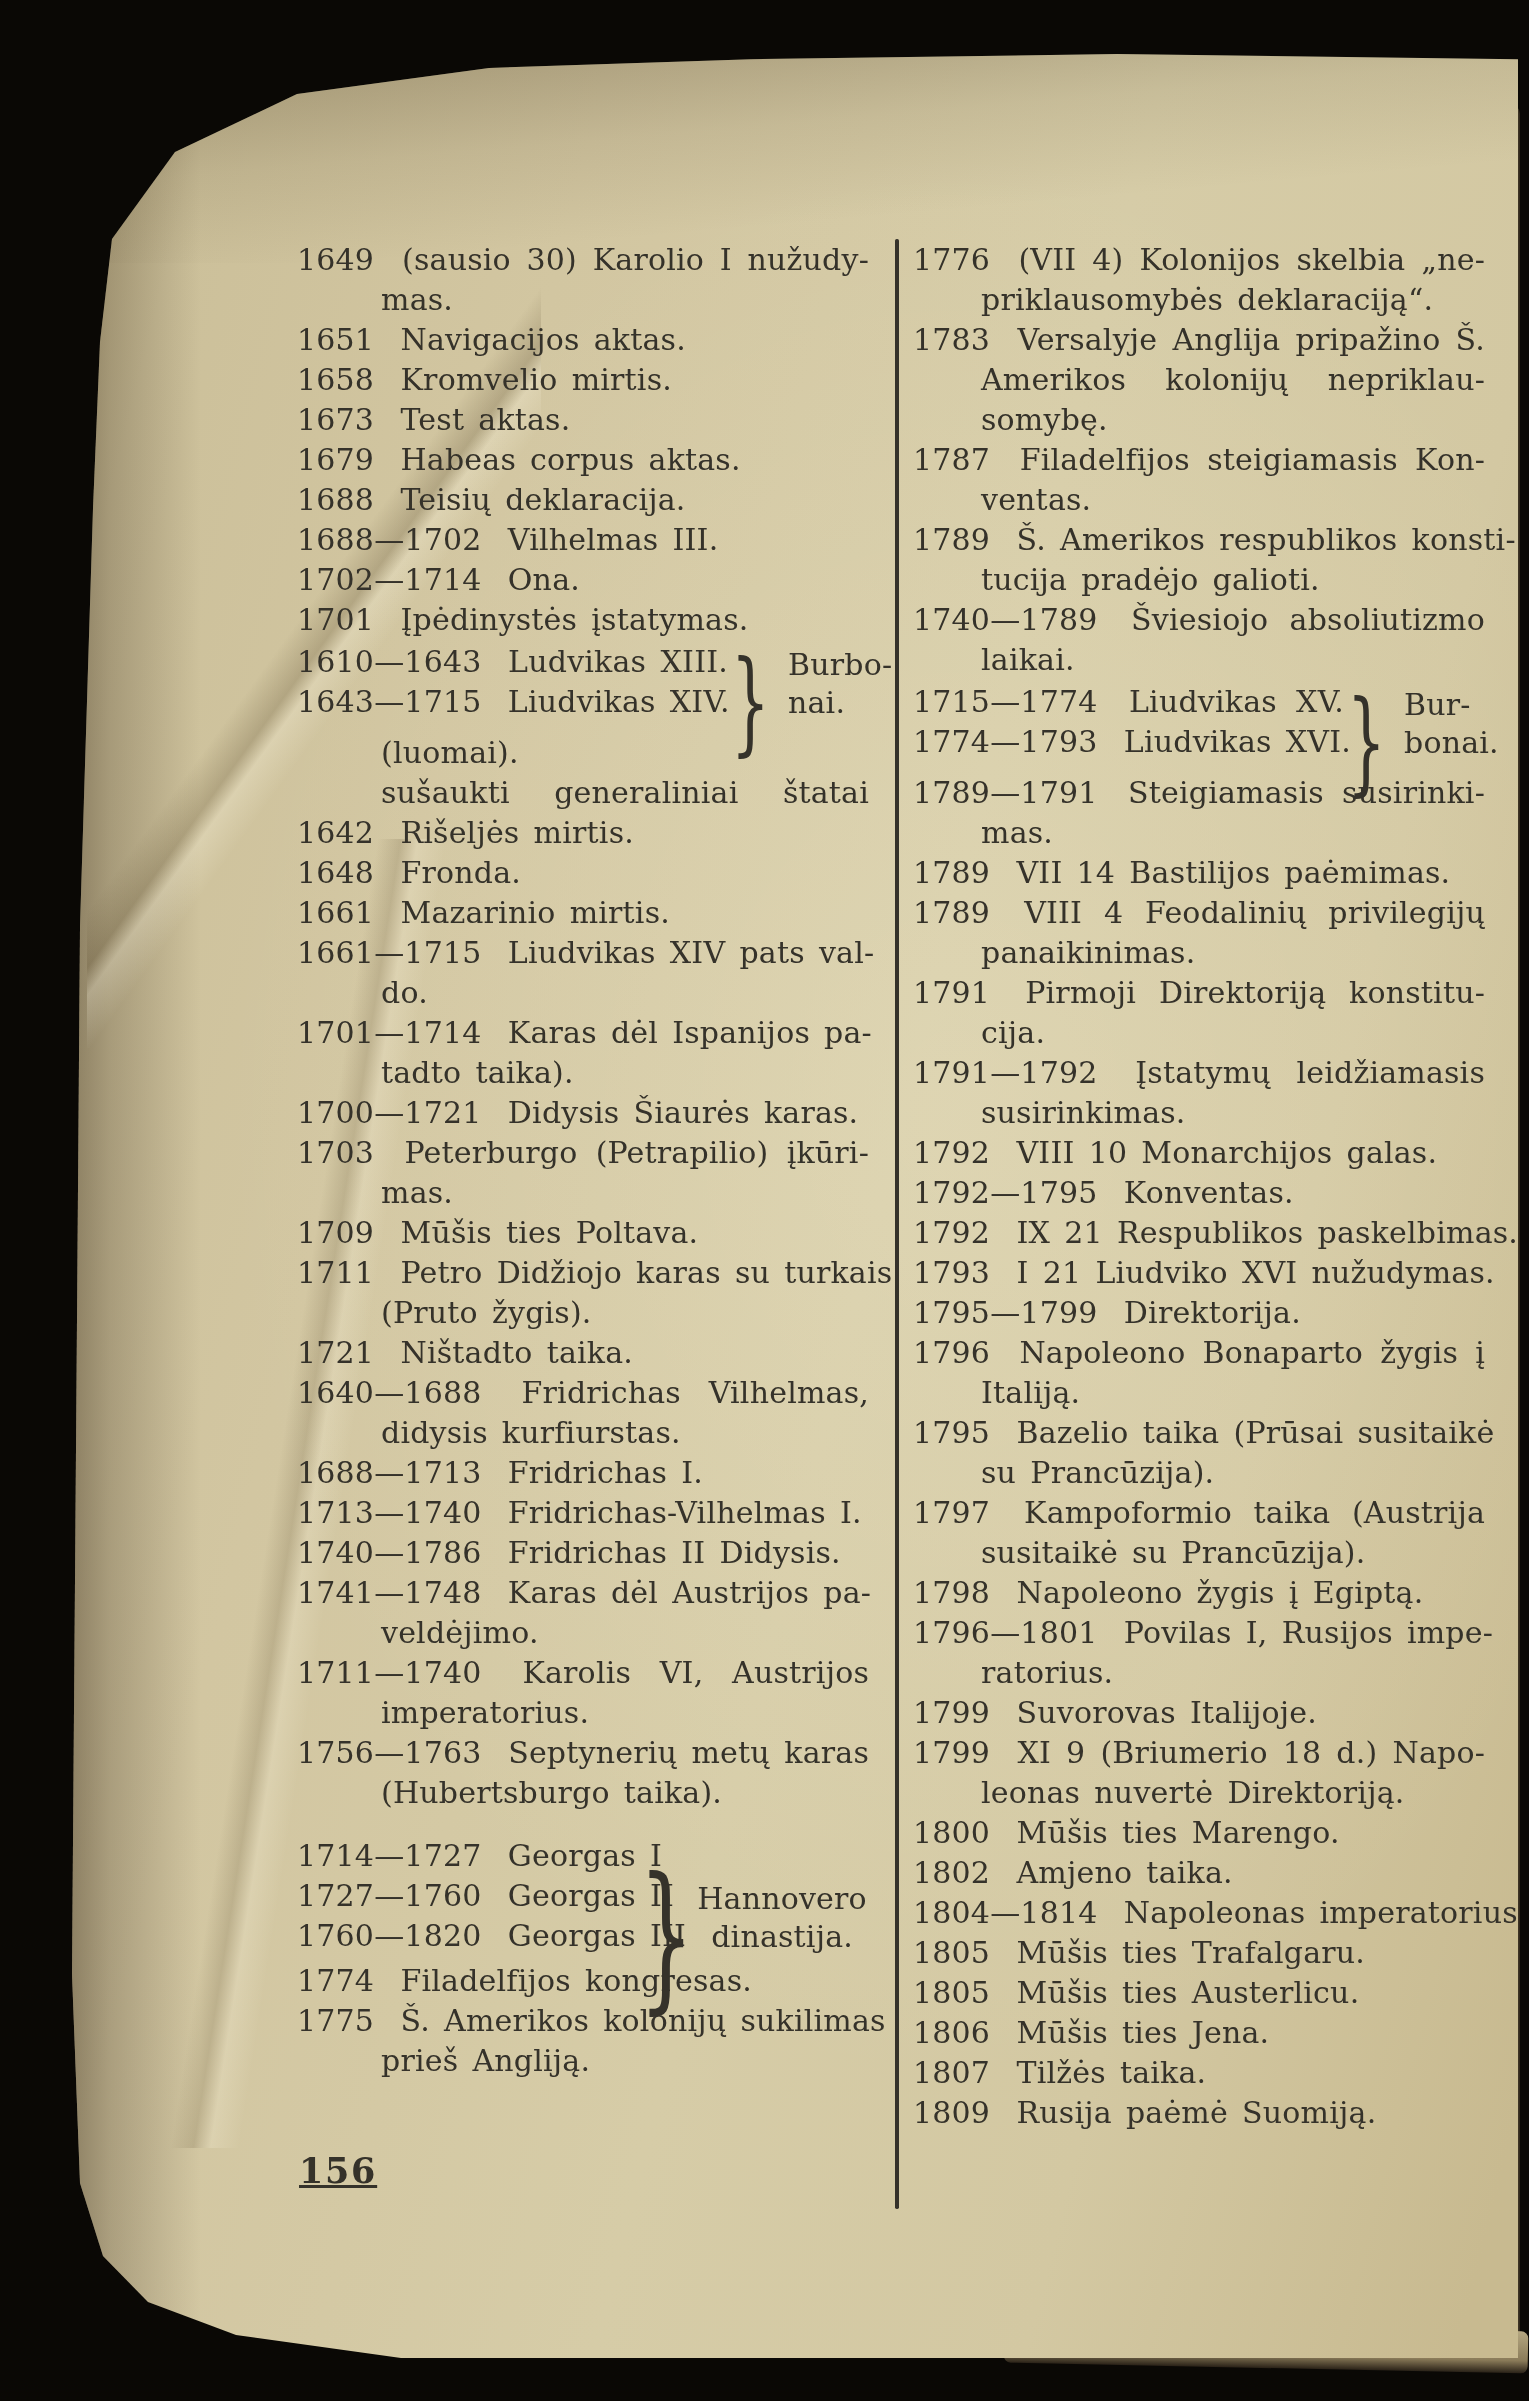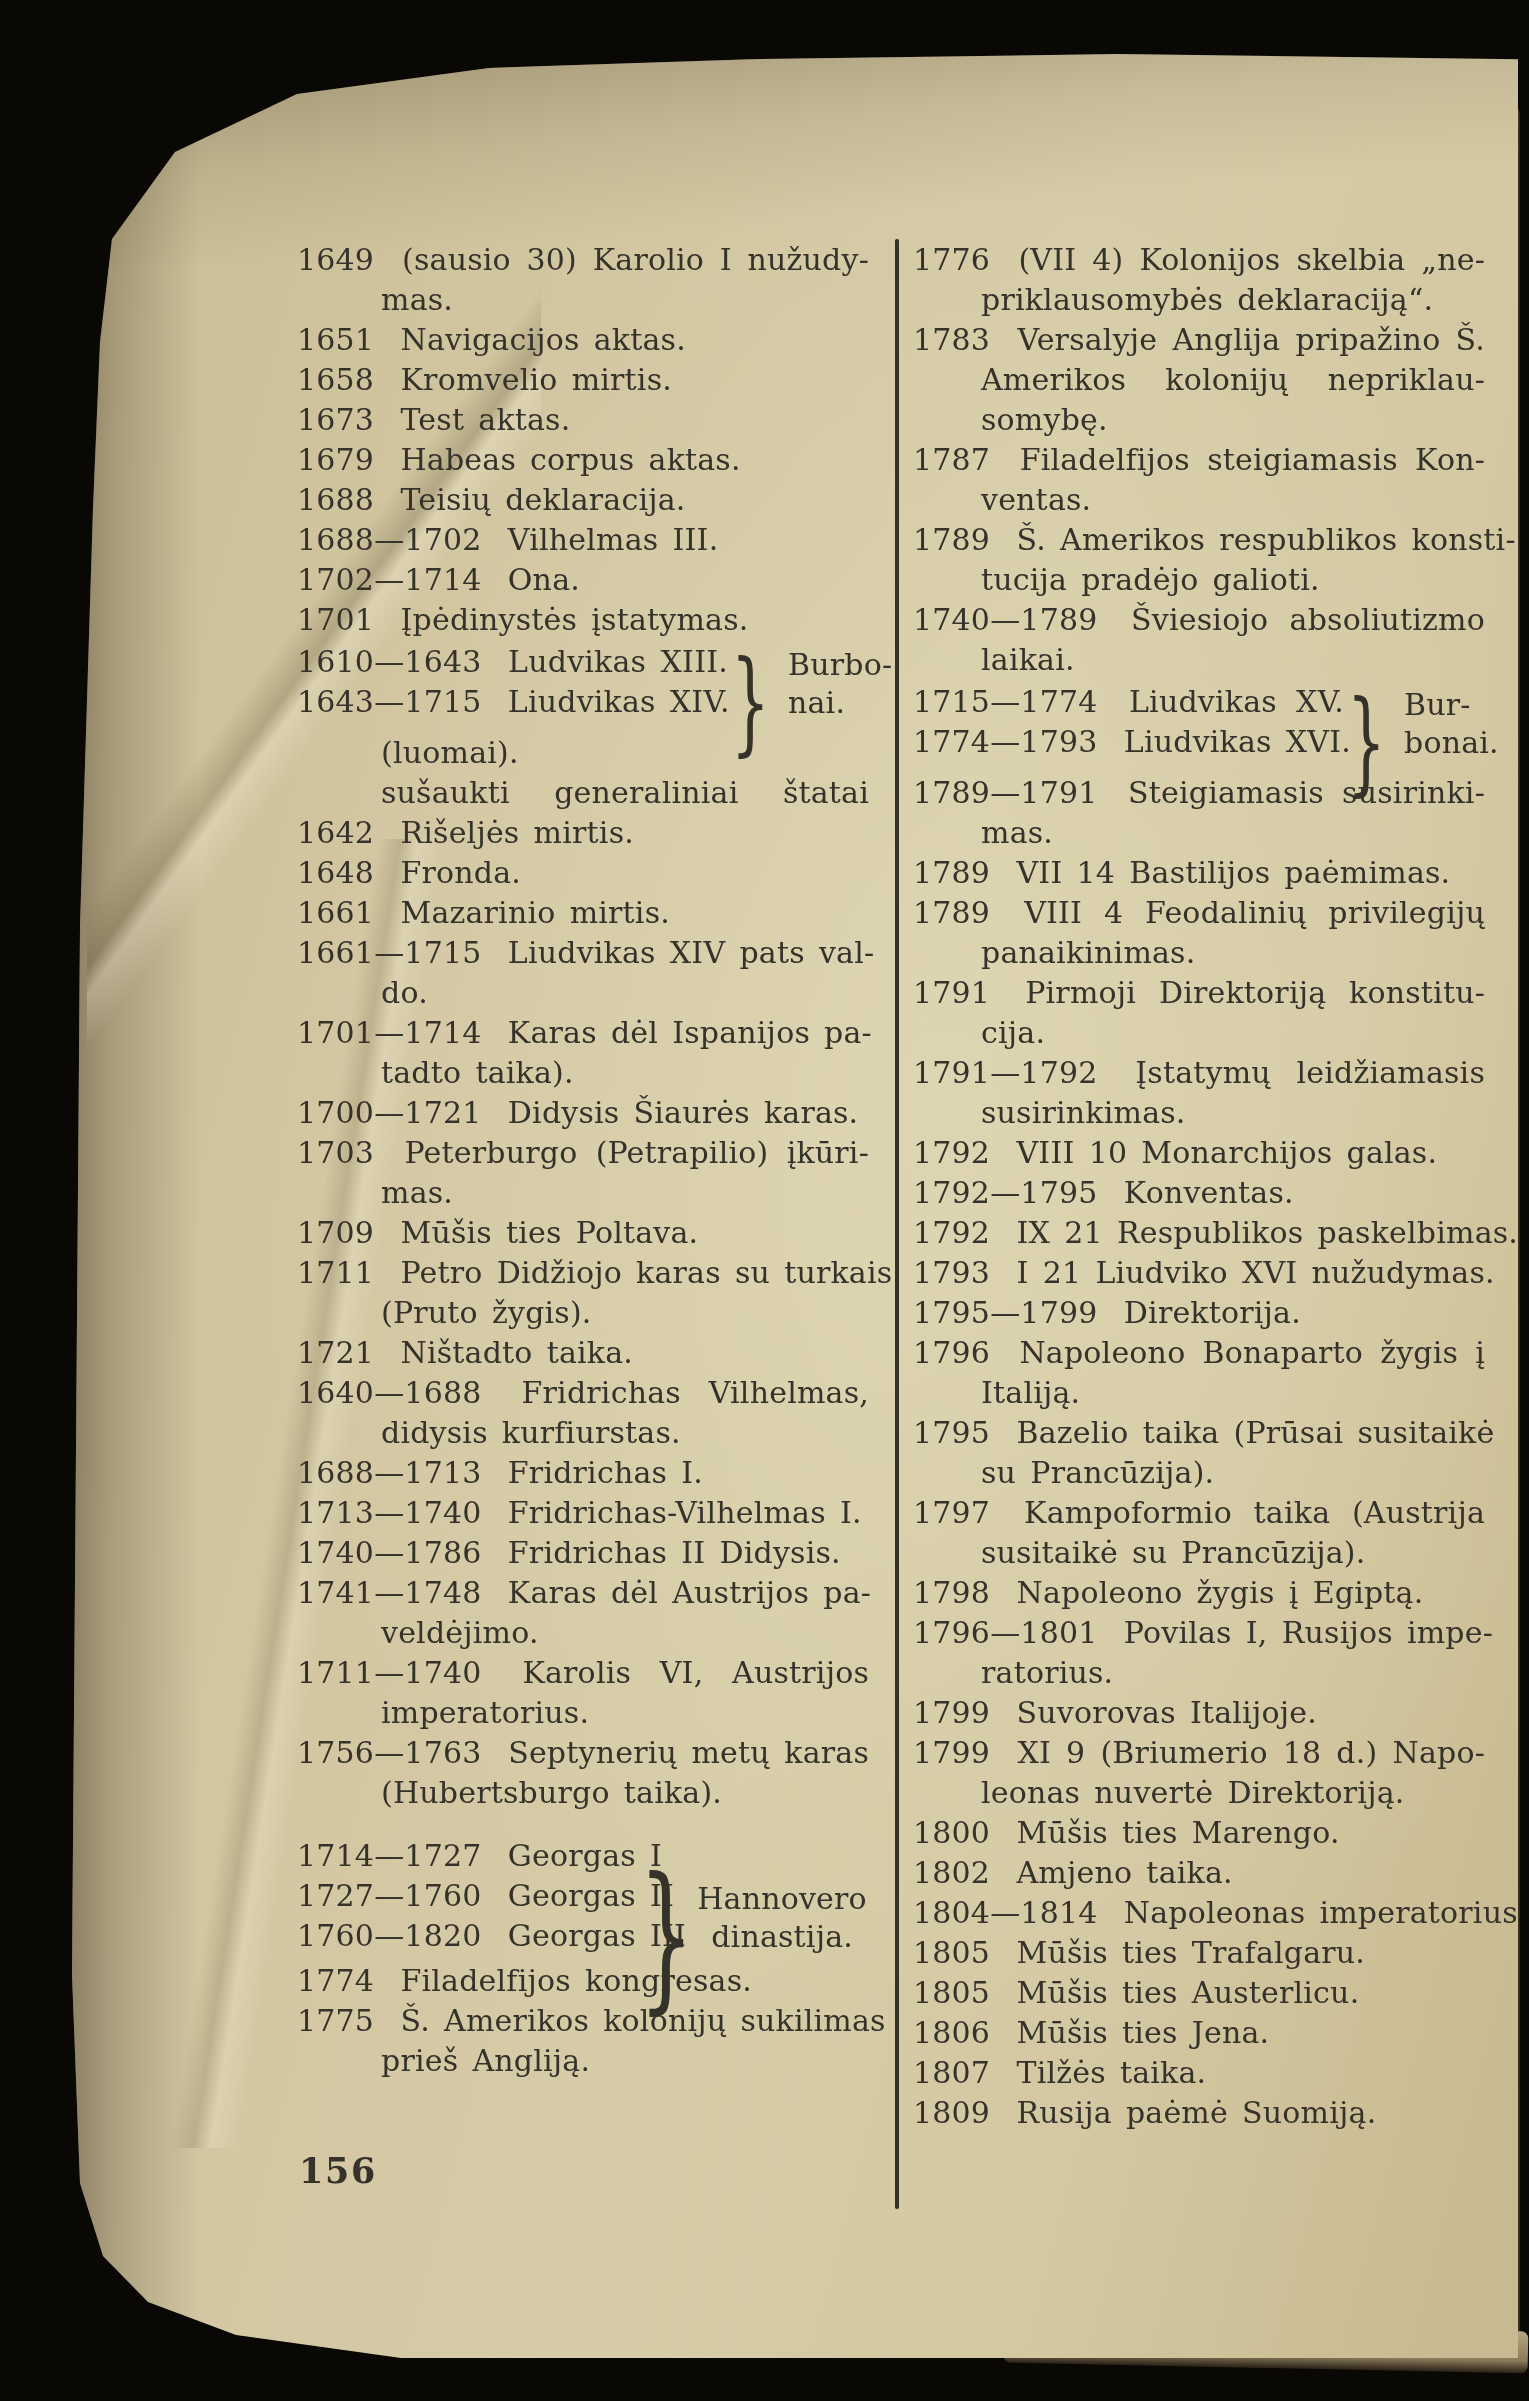--- a/index.html
+++ b/index.html
@@ -88,21 +88,21 @@
   }
   .g2 .brace{font-size:112px;width:45px;}
   .g3 .brace{font-size:159px;width:51px;}
   .blabel{margin-left:5.2px;}
   .g2 .blabel{width:112px;flex:0 0 auto;margin-left:15px;}
   .g3 .blabel{flex:1;}
   .blabel div{line-height:38px;}
   .g3 .blabel div:nth-child(2){padding-left:14px;}
   .page-number{
     position:absolute;left:264px;top:2096px;
-    color:var(--ink);font-size:35px;font-weight:bold;letter-spacing:1.7px;
+    color:var(--ink);font-size:35px;font-weight:bold;letter-spacing:1.7px;text-decoration:underline;
   }
 </style>
 </head>
 <body>
 
 <div class="scene">
   <div class="edge-right"></div>
   <div class="edge-bottom"></div>
   <div class="paper">
     <div class="crease c1"></div>

